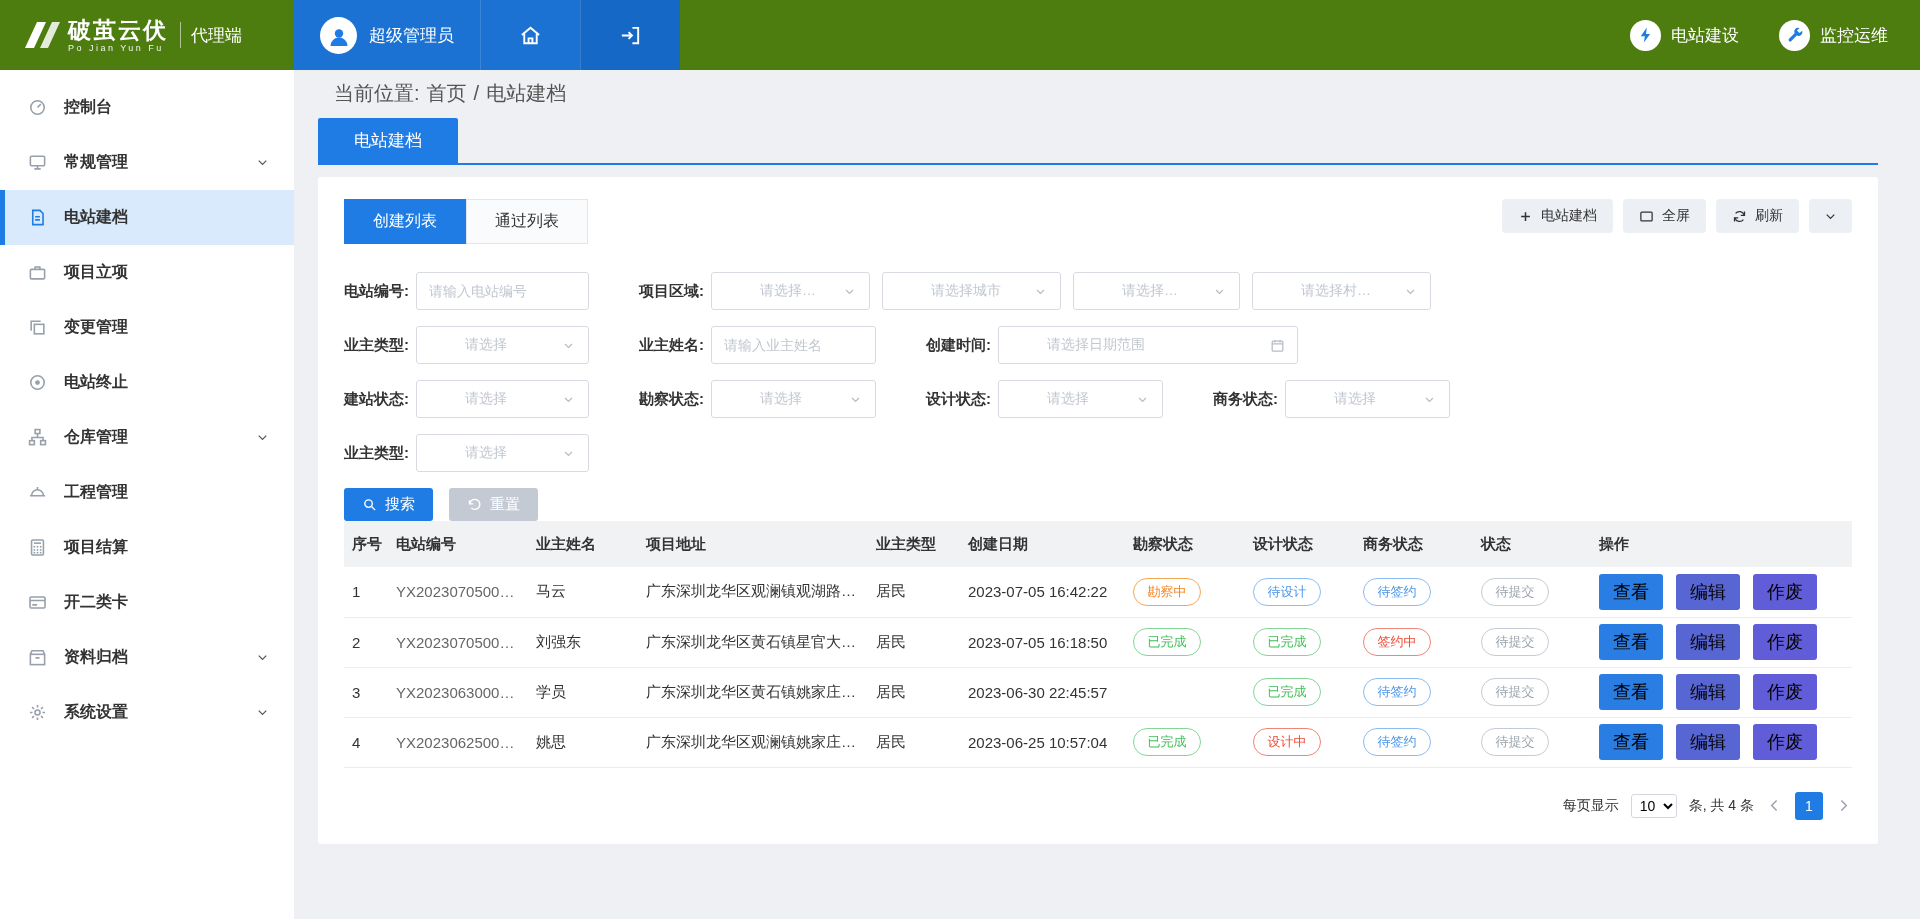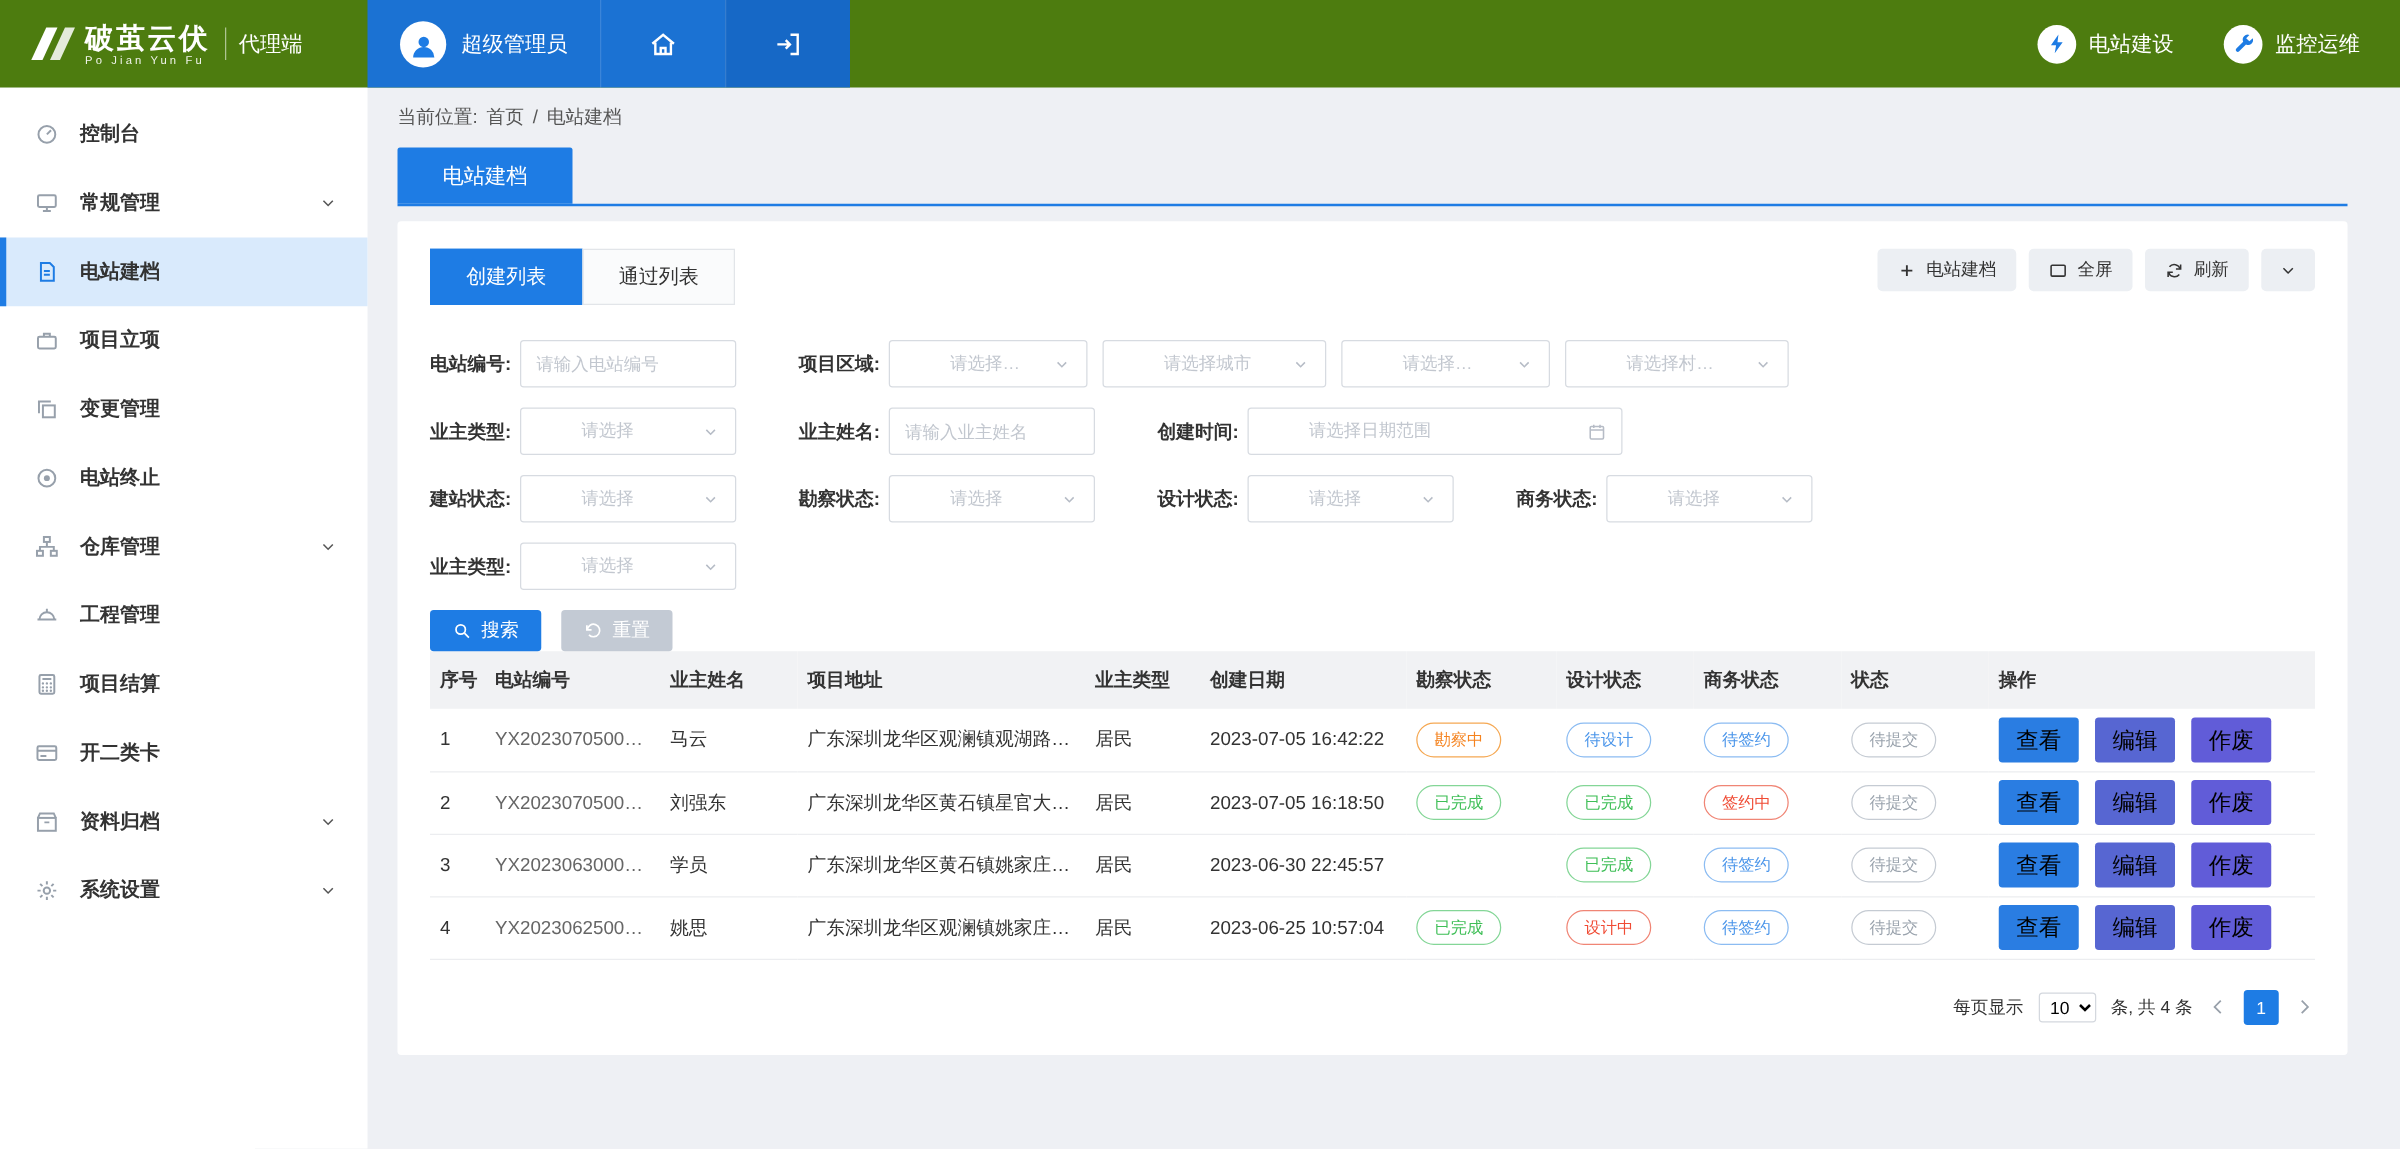--- a/index.html
+++ b/index.html
@@ -34,21 +34,21 @@
   .side-item{height:55px;display:flex;align-items:center;padding:0 24px 0 28px;gap:17px;font-size:16px;font-weight:700;color:#333;cursor:pointer;}
   .side-item .icon{color:#97a0ab;display:flex;}
   .side-item .icon svg{width:19px;height:19px;display:block;}
   .side-item .chev{margin-left:auto;color:#555;}
   .side-item .chev svg{width:15px;height:15px;}
   .side-item.active{background:#d9eafc;border-left:5px solid #1e7ce4;padding-left:23px;}
   .side-item.active .icon{color:#1e7ce4;}
 
   
   main{position:absolute;top:70px;left:294px;right:0;bottom:0;overflow:hidden;}
-  .breadcrumb{height:46px;display:flex;align-items:center;padding-left:24px;font-size:15px;color:#555;gap:7px;}
+  .breadcrumb{height:46px;display:flex;align-items:center;padding-left:40px;font-size:20px;color:#555;gap:7px;}
   .breadcrumb a{color:#555;text-decoration:none;cursor:pointer;}
   .tab-strip{margin:2px 42px 0 24px;border-bottom:2px solid #1e7ce4;}
   .page-tab{display:inline-block;background:#1e7ce4;color:#fff;font-size:17px;padding:11px 36px;cursor:pointer;border-radius:2px 2px 0 0;}
 
   .panel{margin:12px 42px 0 24px;background:#fff;border-radius:3px;padding:22px 26px 24px;min-height:640px;}
   .panel-head{display:flex;align-items:flex-start;}
   .ltab{border:1px solid #e2e5e9;background:#fafbfc;color:#333;font-size:16px;padding:11px 28px;cursor:pointer;}
   .ltab.active{background:#1e7ce4;border-color:#1e7ce4;color:#fff;}
   .toolbar{margin-left:auto;display:flex;gap:10px;}
   .tbtn{display:flex;align-items:center;gap:8px;background:#eceff3;border:none;border-radius:4px;padding:0 16px;height:34px;font-size:14px;color:#333;cursor:pointer;}
@@ -85,21 +85,21 @@
   .badge.blue{color:#4a95ea;border-color:#8cbcf2;}
   .badge.green{color:#3fbf57;border-color:#84d697;}
   .badge.gray{color:#9aa3ad;border-color:#c5cbd3;}
 
   .act{border:none;border-radius:3px;color:#000000;font-size:18px;padding:6px 14px;margin-right:13px;cursor:pointer;font-family:inherit;}
   .act.view{background:#2a7de2;}
   .act.edit{background:#5766d2;}
   .act.void{background:#615cd8;}
 
   .pagination{display:flex;align-items:center;justify-content:flex-end;gap:12px;margin-top:24px;font-size:14px;color:#333;}
-  .pg-select{height:24px;border:1px solid #d4d8de;border-radius:3px;font-size:14px;padding:0 4px;background:#fff;font-family:inherit;text-align:right;}
+  .pg-select{height:24px;border:1px solid #d4d8de;border-radius:3px;font-size:14px;padding:0 4px;background:#fff;font-family:inherit;}
   .pg-arrow{color:#98a0aa;cursor:pointer;display:flex;}
   .pg-arrow svg{width:17px;height:17px;}
   .pg-page{min-width:28px;height:28px;display:flex;align-items:center;justify-content:center;border-radius:3px;cursor:pointer;font-size:14px;}
   .pg-page.active{background:#1e7ce4;color:#fff;}
 </style>
 </head>
 <body>
 
 <div class="app">
 

